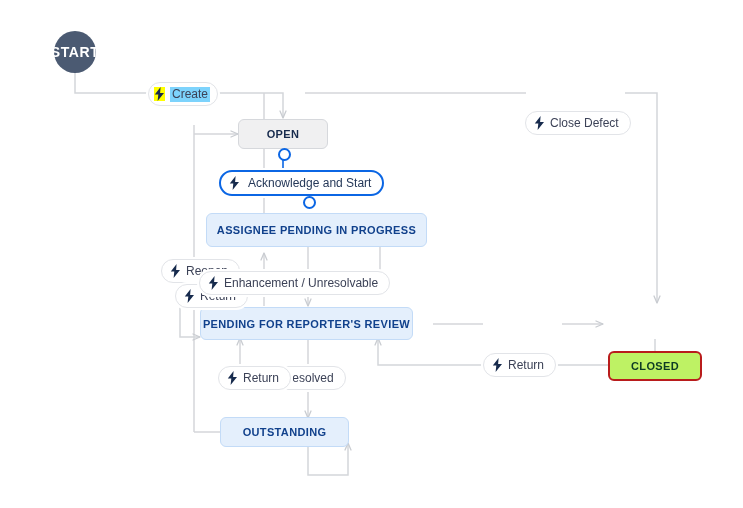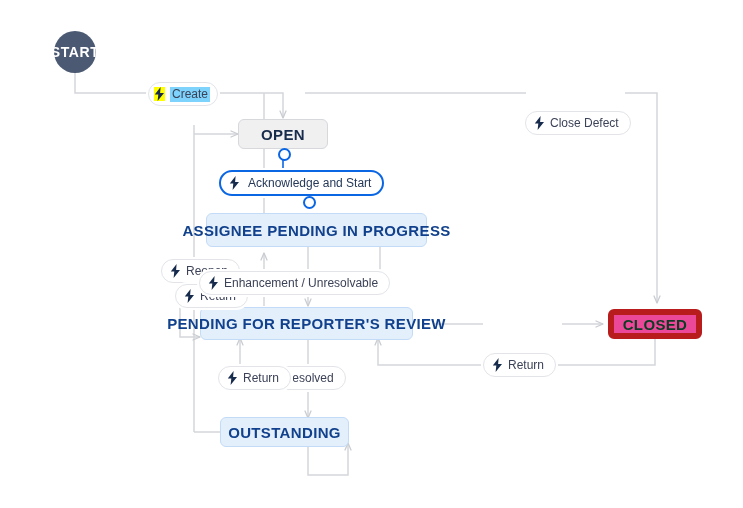--- a/index.html
+++ b/index.html
@@ -29,40 +29,41 @@
   }
 
   
   .node {
     position: absolute;
     box-sizing: border-box;
     display: flex;
     align-items: center;
     justify-content: center;
     border-radius: 6px;
-    font-size: 15px;
+    font-size: 11px;
     font-weight: bold;
     letter-spacing: 0.35px;
     text-align: center;
     white-space: nowrap;
   }
   .node-open {
     background: #f0f0f1;
     border: 1px solid #d6d8dc;
     color: #172b4d;
   }
   .node-blue {
     background: #e4effc;
     border: 1px solid #c3dbf7;
     color: #11418c;
   }
   .node-green {
-    background: #ec4899;
-    border: 6px solid #b91c1c;
+    background: #bef264;
+    border: 2px solid #b91c1c;
     color: #0d3b24;
+    margin-top: 42px;
   }
 
   
   .start-node {
     position: absolute;
     width: 42px;
     height: 42px;
     border-radius: 50%;
     background: #4b5a72;
     color: #ffffff;

